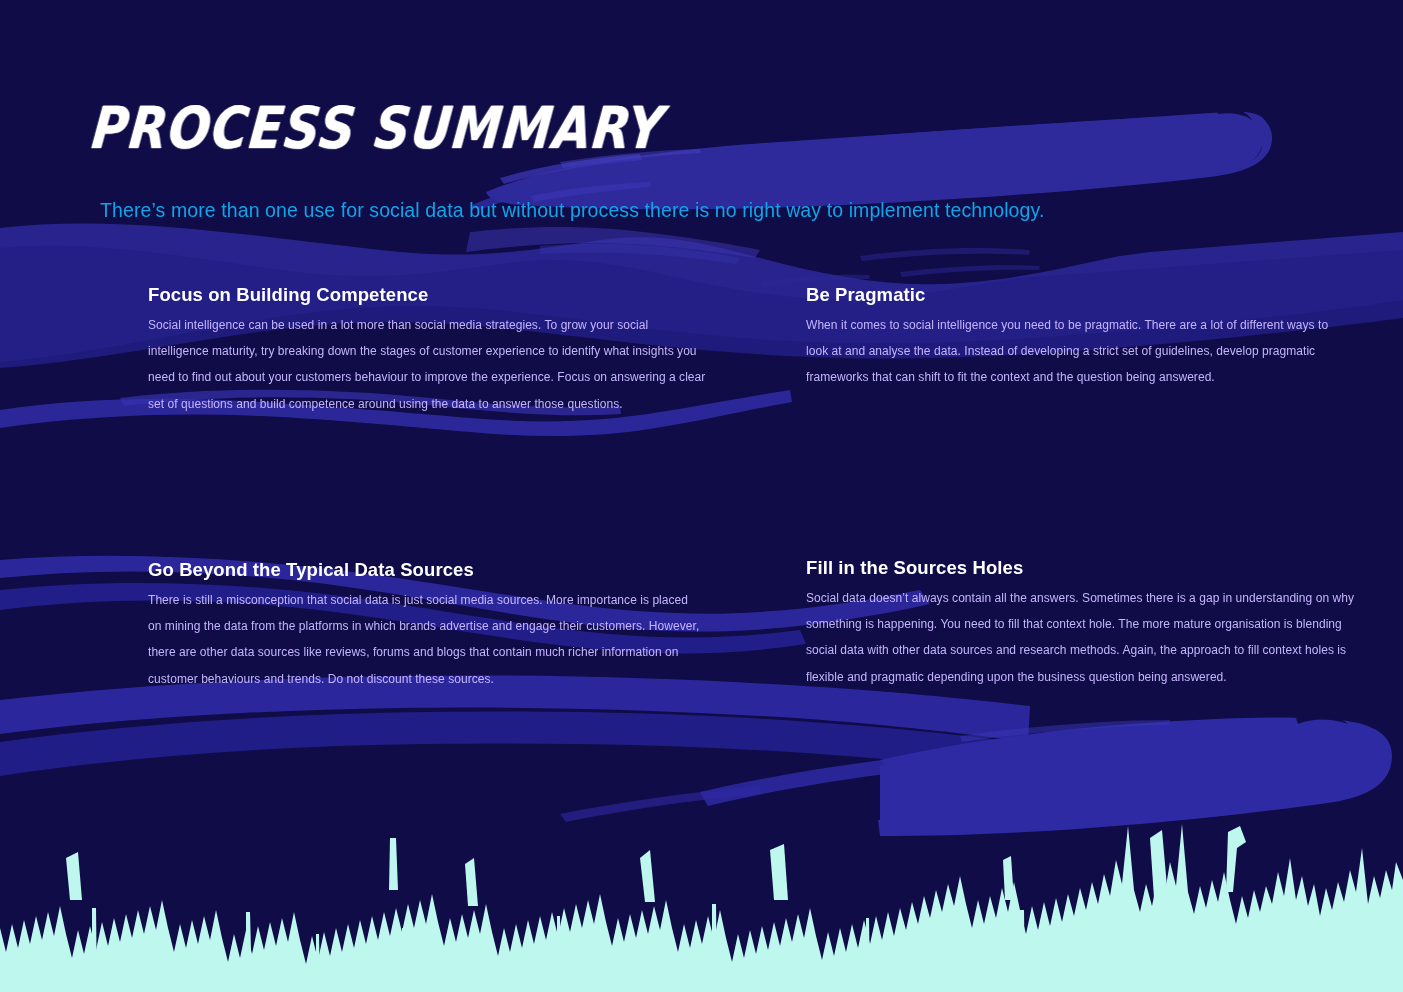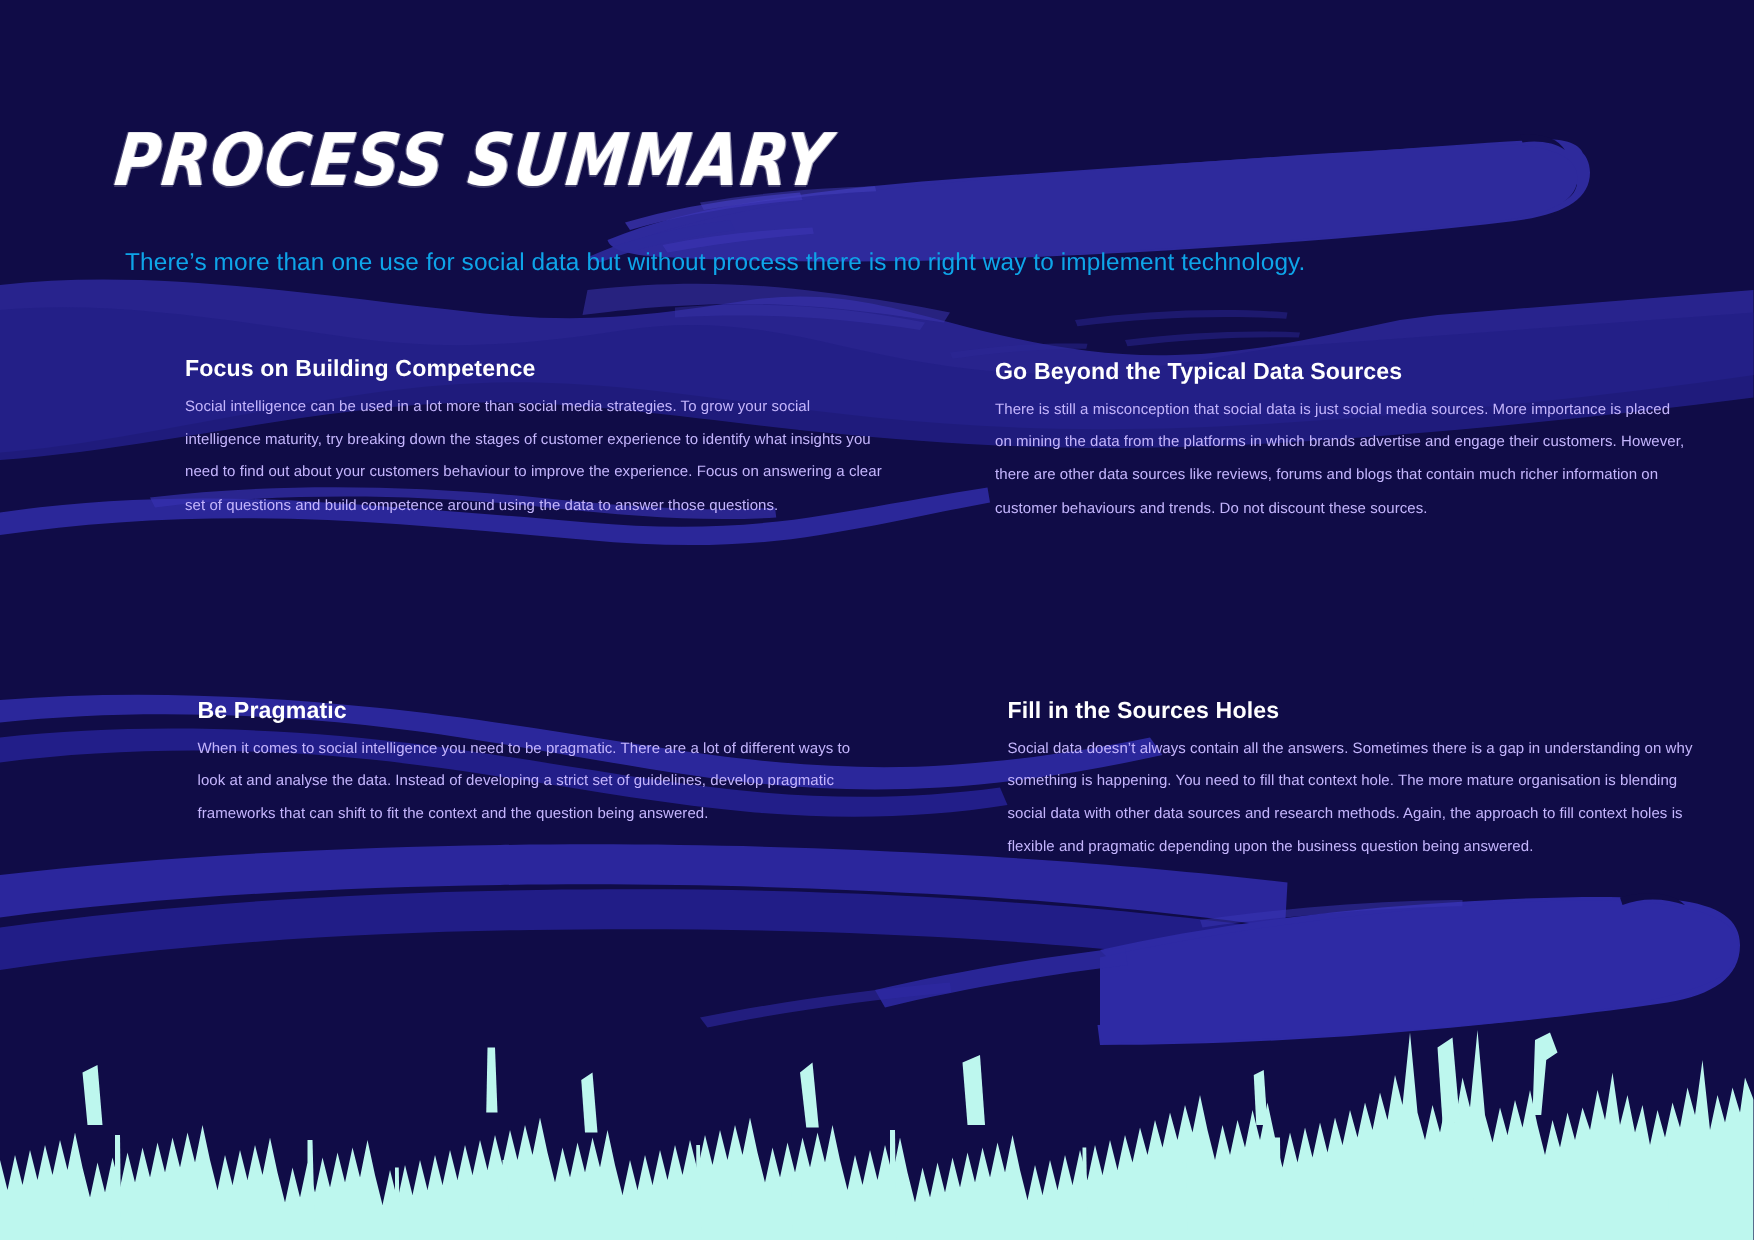--- a/index.html
+++ b/index.html
@@ -289,30 +289,30 @@
 
     <div class="subtitle">There’s more than one use for social data but without process there is no right way to implement technology.</div>
 
     <div class="cards">
 
       <div class="card card-1">
         <h3 class="card-title">Focus on Building Competence</h3>
         <p class="card-body">Social intelligence can be used in a lot more than social media strategies. To grow your social intelligence maturity, try breaking down the stages of customer experience to identify what insights you need to find out about your customers behaviour to improve the experience. Focus on answering a clear set of questions and build competence around using the data to answer those questions.</p>
       </div>
 
+      <div class="card card-2 col-right">
+        <h3 class="card-title">Be Pragmatic</h3>
+        <p class="card-body">When it comes to social intelligence you need to be pragmatic. There are a lot of different ways to look at and analyse the data. Instead of developing a strict set of guidelines, develop pragmatic frameworks that can shift to fit the context and the question being answered.</p>
+      </div>
+
       <div class="card card-3">
         <h3 class="card-title">Go Beyond the Typical Data Sources</h3>
         <p class="card-body">There is still a misconception that social data is just social media sources. More importance is placed on mining the data from the platforms in which brands advertise and engage their customers. However, there are other data sources like reviews, forums and blogs that contain much richer information on customer behaviours and trends. Do not discount these sources.</p>
       </div>
 
-      <div class="card card-2 col-right">
-        <h3 class="card-title">Be Pragmatic</h3>
-        <p class="card-body">When it comes to social intelligence you need to be pragmatic. There are a lot of different ways to look at and analyse the data. Instead of developing a strict set of guidelines, develop pragmatic frameworks that can shift to fit the context and the question being answered.</p>
-      </div>
-
       <div class="card card-4 col-right">
         <h3 class="card-title">Fill in the Sources Holes</h3>
         <p class="card-body">Social data doesn’t always contain all the answers. Sometimes there is a gap in understanding on why something is happening. You need to fill that context hole. The more mature organisation is blending social data with other data sources and research methods. Again, the approach to fill context holes is flexible and pragmatic depending upon the business question being answered.</p>
       </div>
 
     </div>
   </div>
 </div>
 
 </body></html>

